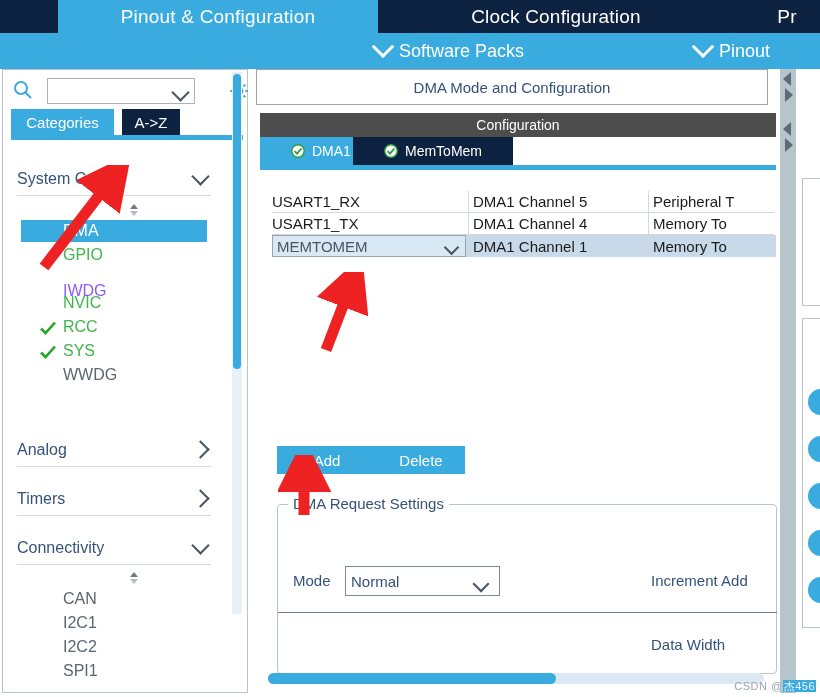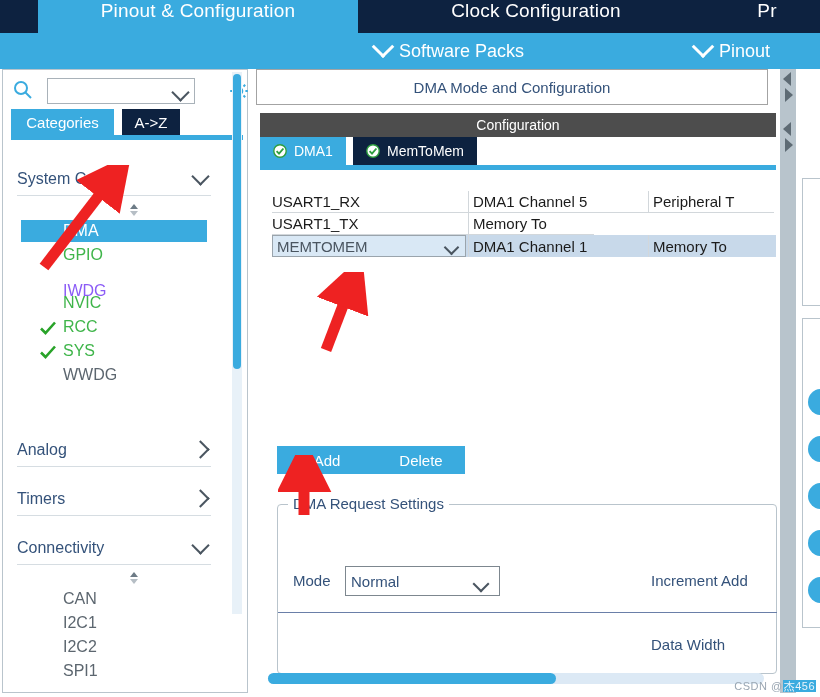--- a/index.html
+++ b/index.html
@@ -12,23 +12,24 @@
     color:#1b3a5c;
   }
 
   
   .topbar{
     position:absolute;left:0;top:0;width:820px;height:33px;
     background:#0d2240;
   }
   .ttab{
     position:absolute;top:0;height:33px;
-    display:flex;justify-content:center;
+    display:flex;align-items:center;justify-content:center;
     color:#ffffff;font-size:19px;letter-spacing:.2px;
     box-sizing:border-box;
+    margin-left:20px;
   }
   .ttab.active{background:#3aabdf;}
   .ttab.inactive{background:#0d2240;}
   #tab-pinout-config{left:38px;width:320px;}
   #tab-clock-config{left:360px;width:352px;}
   #tab-project-manager{left:714px;width:106px;}
 
   
   .subbar{
     position:absolute;left:0;top:33px;width:820px;height:36px;
@@ -141,21 +142,21 @@
     font-size:15px;color:#34527a;
   }
   .cfg-title{
     position:absolute;left:4px;top:44px;width:516px;height:24px;
     background:#4d4d4d;color:#ffffff;font-size:14px;
     display:flex;align-items:center;justify-content:center;
   }
   .ctabs{position:absolute;left:4px;top:68px;height:28px;}
   .ctab{
     position:absolute;top:0;height:28px;display:flex;align-items:center;gap:7px;
-    padding:0 13px;font-size:14px;color:#ffffff;box-sizing:border-box;
+    padding:0 31px;font-size:14px;color:#ffffff;box-sizing:border-box;
   }
   #ctab-dma1{left:0;background:#3aabdf;}
   #ctab-memtomem{left:93px;background:#0d2240;}
   .okc{width:14px;height:14px;display:block;}
   .ctabs-underline{
     position:absolute;left:4px;top:96px;width:516px;height:5px;background:#3aabdf;
   }
 
   
   .tbl{
@@ -452,20 +453,21 @@
     <div style="height:12px;"></div>
 
     <div class="trow">
       <div class="td c0">USART1_RX</div>
       <div class="td c1">DMA1 Channel 5</div>
       <div class="td c2">Peripheral T</div>
     </div>
 
     <div class="trow">
       <div class="td c0">USART1_TX</div>
+      <div class="td c1">DMA1 Channel 4</div>
       <div class="td c2">Memory To</div>
     </div>
 
     <div class="trow alt">
       <div class="td c0" style="border-bottom:0;">
         <div class="combo-cell">
           <span>MEMTOMEM</span>
           <span class="cc"></span>
         </div>
       </div>

